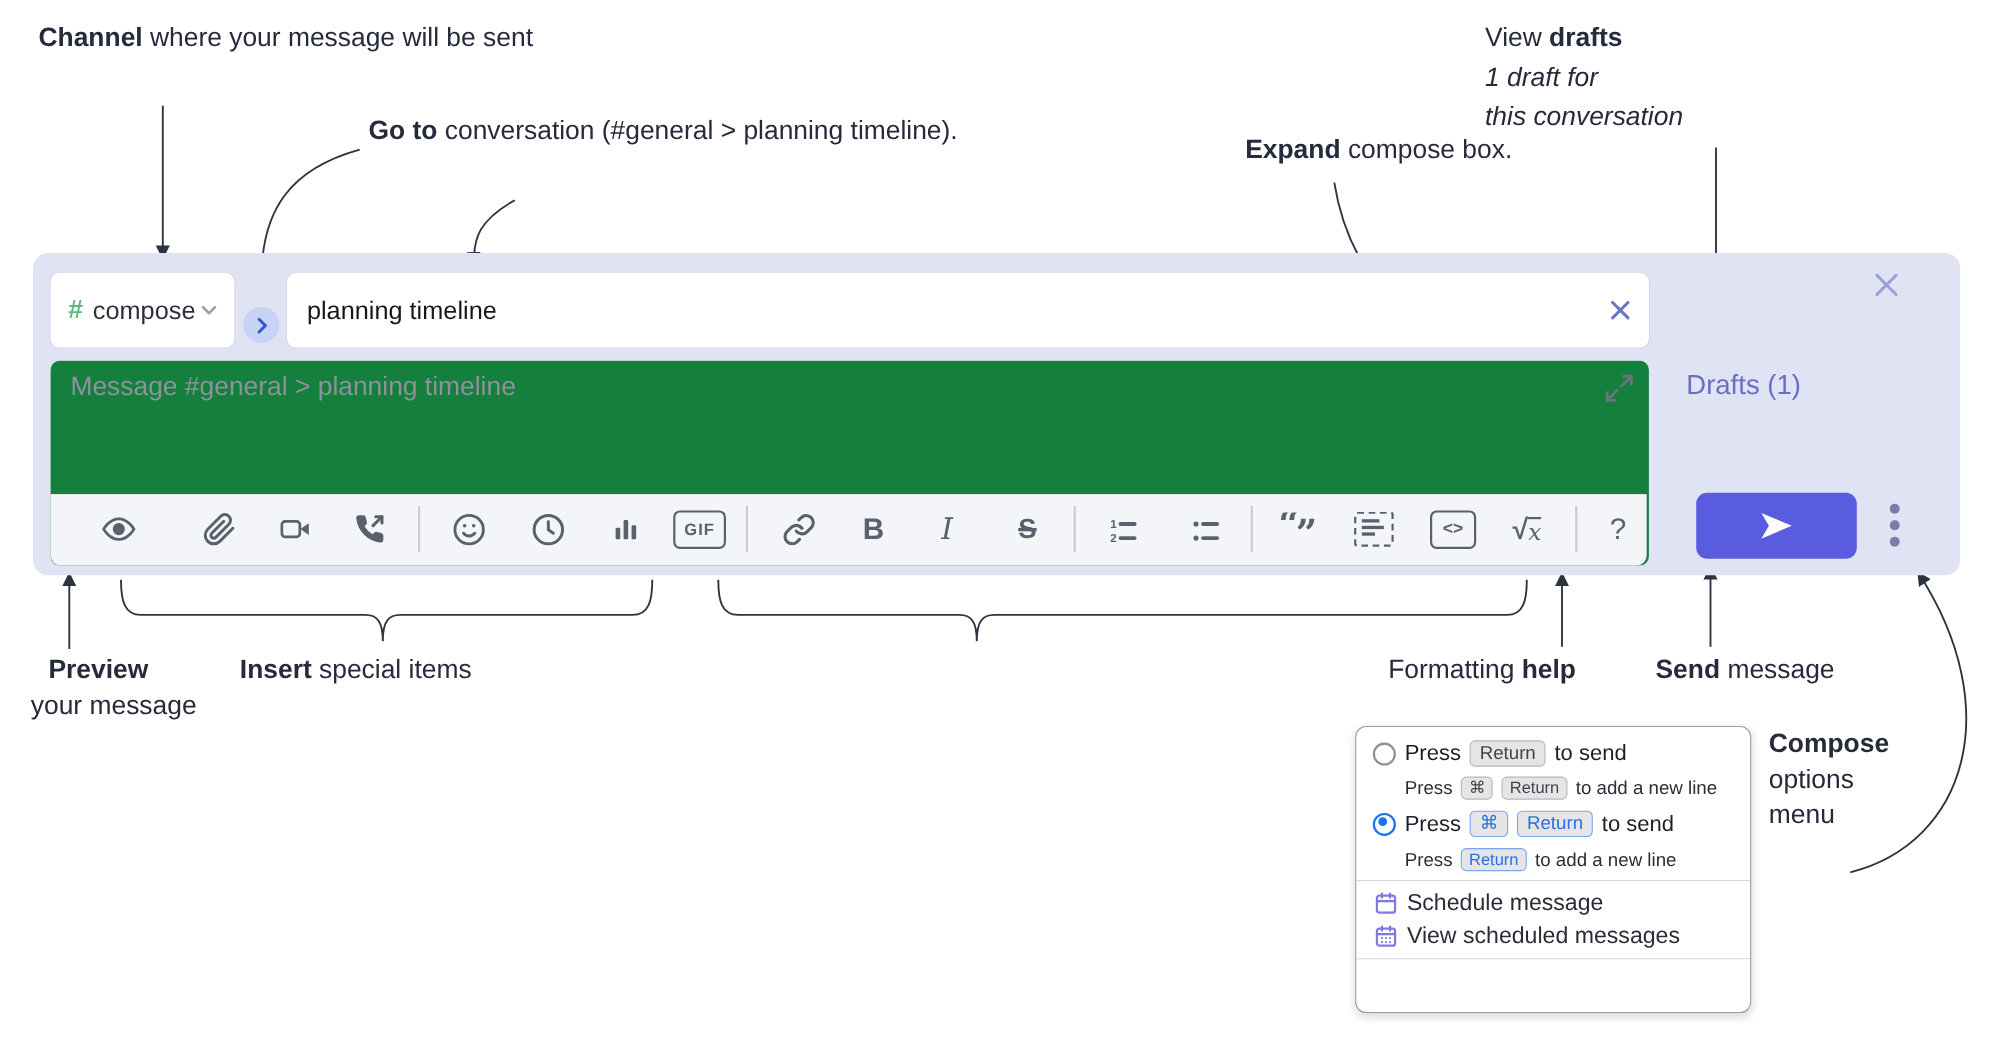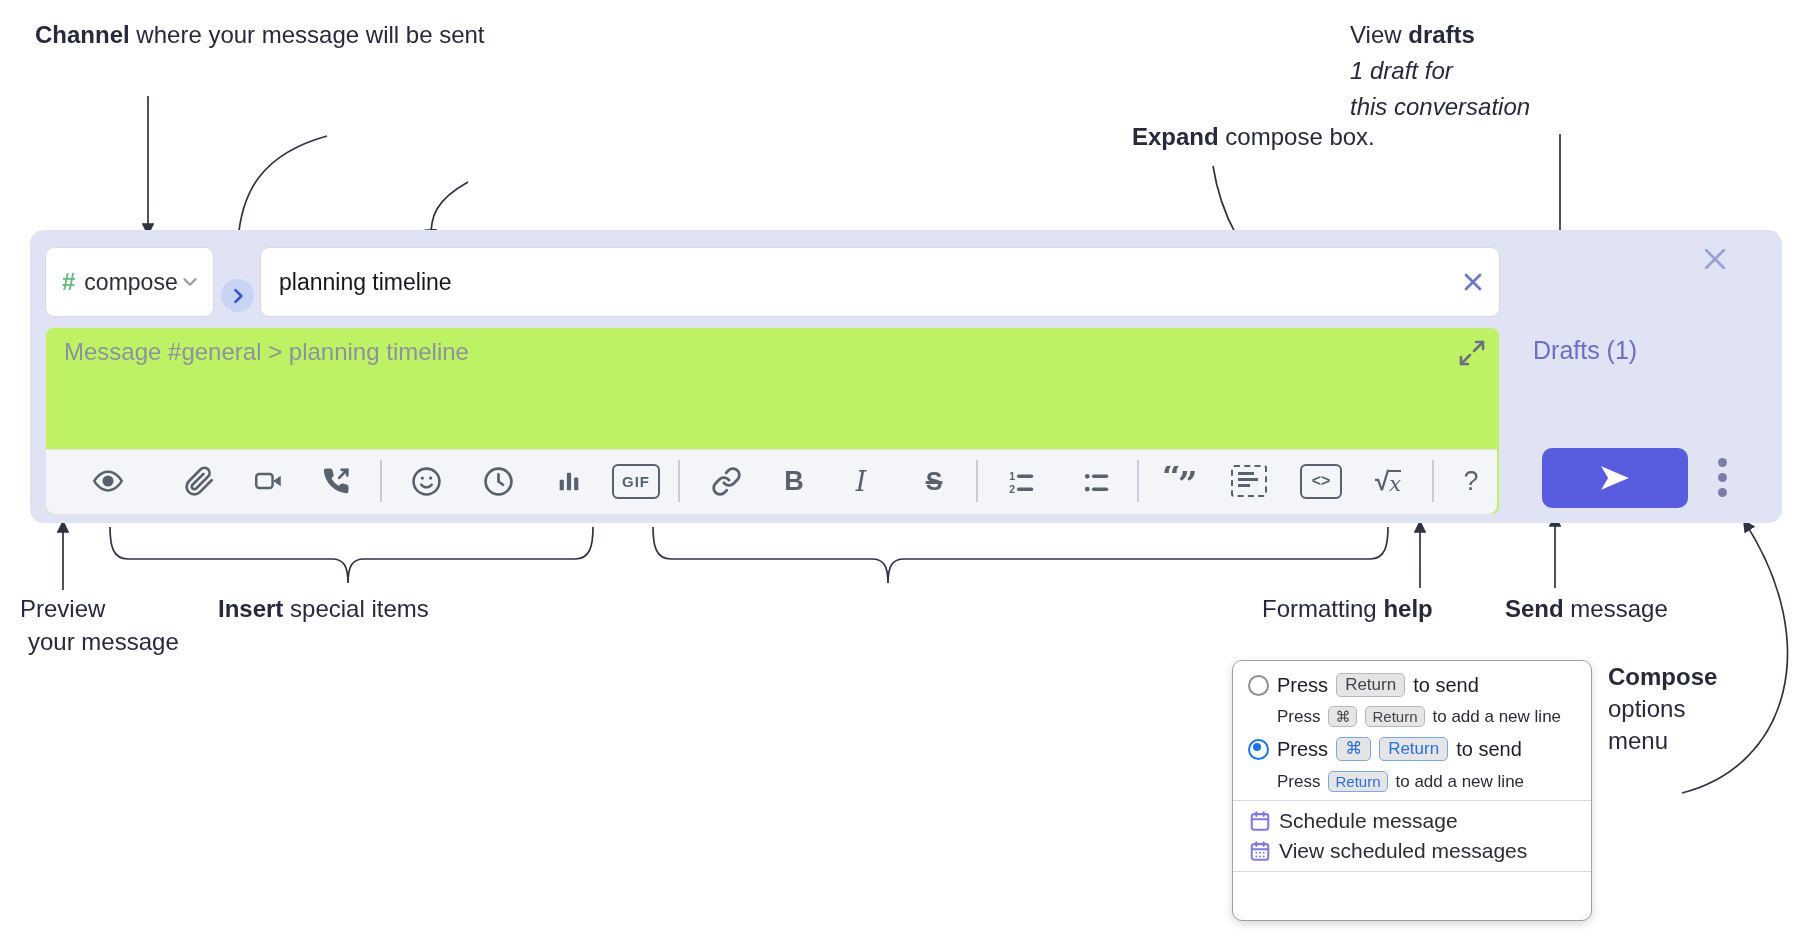--- a/index.html
+++ b/index.html
@@ -20,21 +20,21 @@
   .pill .chname{font-size:23px;color:#2b2f3a;margin-left:9px;}
   .pill .chev{margin-left:auto;margin-right:12px;display:flex;}
   .gocircle{position:absolute;left:191px;top:49px;width:33px;height:33px;border-radius:50%;
             background:#c9d3f6;display:flex;align-items:center;justify-content:center;cursor:pointer;}
   .topicbox{position:absolute;left:230px;top:17px;width:1238px;height:68px;background:#fff;
             border:1px solid #d6d9ea;border-radius:9px;}
   .topicbox input{position:absolute;left:16px;top:0;width:1180px;height:66px;border:none;outline:none;
             font-family:"Liberation Sans",sans-serif;font-size:23px;color:#15171e;background:transparent;}
   .topic-clear{position:absolute;right:12px;top:20px;width:28px;height:28px;cursor:pointer;display:flex;}
   .box-close{position:absolute;right:52px;top:14px;width:30px;height:30px;cursor:pointer;display:flex;}
-  .msgbox{position:absolute;left:15px;top:97px;width:1453px;height:186px;background:#bef264;
+  .msgbox{position:absolute;left:15px;top:97px;width:1453px;height:186px;background:#15803d;
           border:1px solid #e2e4ee;border-radius:9px;}
   .msgbox textarea{position:absolute;left:16px;top:8px;width:1380px;height:100px;border:none;outline:none;
           resize:none;font-family:"Liberation Sans",sans-serif;font-size:24px;color:#15171e;background:transparent;}
   .msgbox textarea::placeholder{color:#8d929c;opacity:1;}
   .expand-ic{position:absolute;right:12px;top:10px;width:30px;height:30px;cursor:pointer;}
   .toolbar{position:absolute;left:0px;bottom:0px;width:1451px;height:64px;background:#f4f5f8;
            border-top:1px solid #e3e4ea;border-radius:0 0 9px 9px;}
   .tbtn{position:absolute;top:7px;width:44px;height:48px;display:flex;align-items:center;
         justify-content:center;cursor:pointer;color:#59616d;}
   .tdiv{position:absolute;top:10px;width:2px;height:42px;background:#c9ccd4;}
@@ -96,20 +96,21 @@
       <path d="M1420,588 L1420,522" marker-end="url(#ah)"></path>
       <path d="M1555,588 L1555,516" marker-end="url(#ah)"></path>
       <path d="M1682,793 C1788,766 1824,644 1744,521" marker-end="url(#ah)"></path>
       <path d="M110,527 C110,546 113,559 128,559 L332,559 C343,559 348,565 348,583 C348,565 353,559 364,559 L575,559 C590,559 593,546 593,527"></path>
       <path d="M653,527 C653,546 656,559 671,559 L872,559 C883,559 888,565 888,583 C888,565 893,559 904,559 L1370,559 C1385,559 1388,546 1388,527"></path>
     </g>
   </svg>
 
   <div class="ann" style="left:35px;top:20px"><span class="b">Channel</span><span> where your message will be sent</span></div>
 
+  <div class="ann" style="left:335px;top:104px"><span class="b">Go to</span><span> conversation (#general &gt; planning timeline).</span></div>
 
 
   <div class="ann" style="left:1132px;top:122px"><span class="b">Expand</span><span> compose box.</span></div>
 
   <div class="ann" style="left:1350px;top:20px"><span>View </span><span class="b">drafts</span></div>
   <div class="ann i" style="left:1350px;top:56px">1 draft for</div>
   <div class="ann i" style="left:1350px;top:92px">this conversation</div>
 
   <div class="compose">
 
@@ -304,21 +305,21 @@
         </svg>
     </div>
 
     <div class="dots">
       <i style="top:0"></i>
       <i style="top:15px"></i>
       <i style="top:30px"></i>
     </div>
   </div>
 
-  <div class="ann b" style="left:20px;top:594px;font-weight:400">Preview</div>
+  <div class="ann b" style="left:44px;top:594px;font-weight:700">Preview</div>
   <div class="ann" style="left:28px;top:627px">your message</div>
 
   <div class="ann" style="left:218px;top:594px"><span class="b">Insert</span><span> special items</span></div>
 
 
   <div class="ann" style="left:1262px;top:594px"><span>Formatting </span><span class="b">help</span></div>
 
   <div class="ann" style="left:1505px;top:594px"><span class="b">Send</span><span> message</span></div>
 
   <div class="ann" style="left:1608px;top:662px;font-weight:700">Compose</div>

